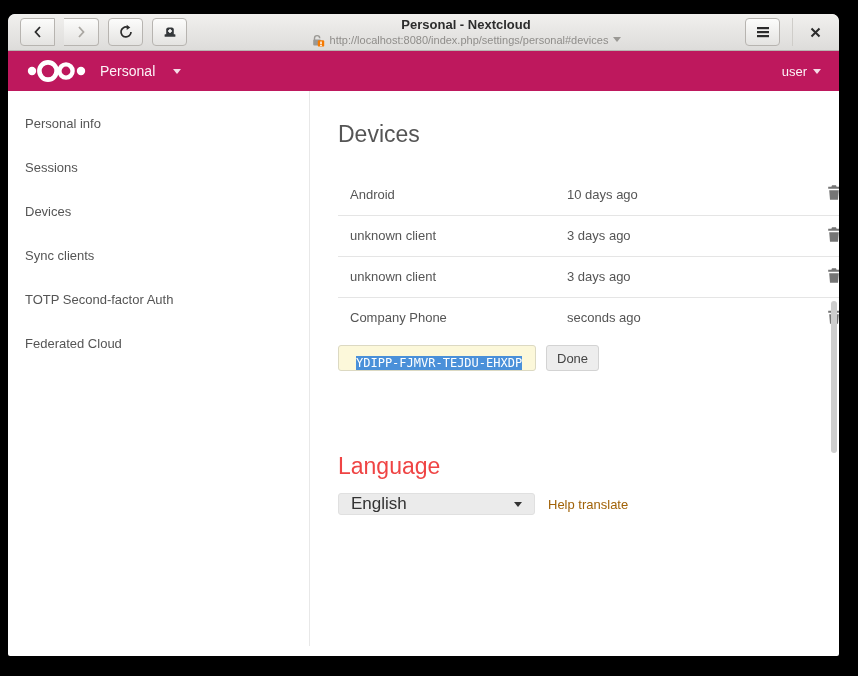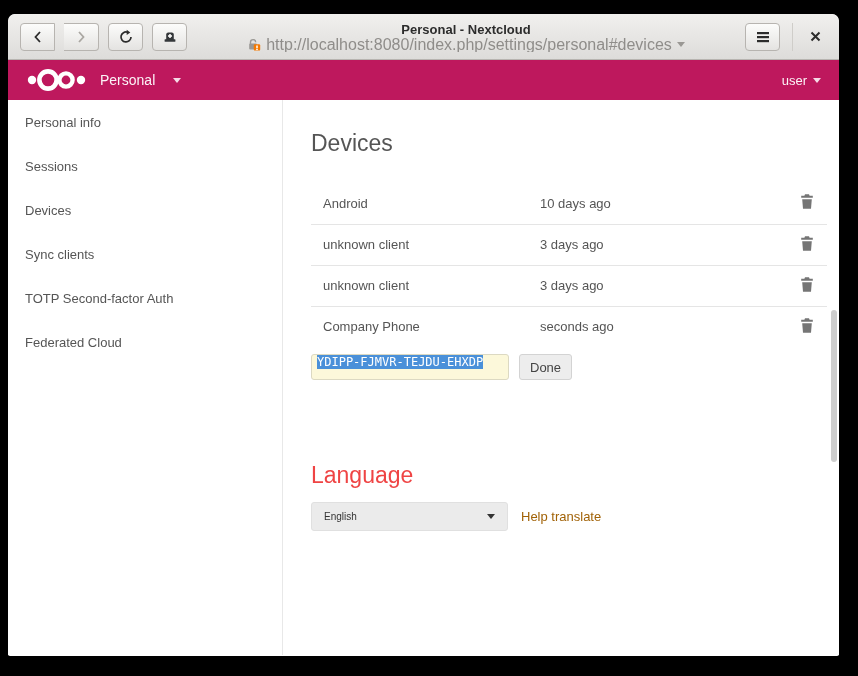--- a/index.html
+++ b/index.html
@@ -4,84 +4,84 @@
 <style>
   * { margin:0; padding:0; box-sizing:border-box; }
   html,body { width:858px; height:676px; background:#000; overflow:hidden;
               font-family:"Liberation Sans", sans-serif; }
 
   .window { position:absolute; left:8px; top:14px; width:831px; height:642px;
             background:#fff; border-radius:7px 7px 2px 2px; overflow:hidden;
             box-shadow:0 2px 10px rgba(0,0,0,.6); }
 
   
-  .titlebar { height:46px; background:linear-gradient(#f1f0ee,#dddcda);
+  .titlebar { height:37px; background:linear-gradient(#f1f0ee,#dddcda);
               border-bottom:1px solid #b7b4b0; display:flex; align-items:center;
               padding:0 12px; border-radius:7px 7px 0 0; }
   .tb-btn { height:28px; min-width:35px; display:flex; align-items:center; justify-content:center;
             background:linear-gradient(#fcfcfb,#e4e3e1); border:1px solid #b7b4b0;
             border-radius:4px; cursor:pointer; }
   .btn-group { display:flex; }
   .btn-group .tb-btn:first-child { border-radius:4px 0 0 4px; }
   .btn-group .tb-btn:last-child  { border-radius:0 4px 4px 0; border-left:none; }
   .tb-btn + .tb-btn, .btn-group + .tb-btn { margin-left:9px; }
   .tb-center { flex:1; text-align:center; overflow:hidden; }
   .tb-title { font-size:13px; font-weight:bold; color:#2c2c2c; line-height:16px; }
-  .tb-url-row { font-size:16px; color:#8f8d8a; line-height:14px;
+  .tb-url-row { font-size:11px; color:#8f8d8a; line-height:14px;
                 display:flex; align-items:center; justify-content:center; gap:5px; cursor:pointer; }
   .tb-right { display:flex; align-items:center; }
   .tb-sep { width:1px; height:28px; background:#cfcdc9; margin:0 10px 0 12px; }
   .close-x { width:24px; height:24px; display:flex; align-items:center; justify-content:center; cursor:pointer; }
   .icon { display:inline-flex; }
 
   
   .nc-header { height:40px; background:#be185d; display:flex; align-items:center;
                padding:0 18px; color:#fff; }
   .nc-brand { display:flex; align-items:center; gap:12px; cursor:pointer; }
   .nc-brand-label { font-size:14px; color:rgba(255,255,255,.95); }
   .caret-down-w { width:0; height:0; border-left:4px solid transparent; border-right:4px solid transparent;
                   border-top:5px solid rgba(255,255,255,.85); display:inline-block; margin-left:6px; }
   .nc-user { margin-left:auto; font-size:13px; color:rgba(255,255,255,.95);
              display:flex; align-items:center; cursor:pointer; }
 
   
   .content { display:flex; height:555px; position:relative; background:#fff; }
-  .sidebar { width:275px; border-right:1px solid #e8e8e8; padding-top:1px; }
+  .sidebar { width:302px; border-right:1px solid #e8e8e8; padding-top:11px; }
   .sidebar li { list-style:none; height:44px; line-height:44px; padding-left:17px;
                 font-size:13px; color:#555; cursor:pointer; white-space:nowrap; }
   .main { flex:1; padding-left:28px; overflow:hidden; }
 
   h2.section { margin-top:30px; font-size:23px; font-weight:normal; color:#555; }
   .subtitle { margin-top:10px; font-size:13px; color:#555; }
 
   table.devices { margin-top:26px; width:516px; border-collapse:collapse; font-size:13px; color:#555; }
   table.devices th { text-align:left; font-weight:bold; color:#3d3d3d; height:40px;
                      padding:0 12px; border-bottom:1px solid #e5e5e5; }
   table.devices td { height:41px; padding:0 12px; }
   table.devices tr.sep td { border-bottom:1px solid #e5e5e5; }
   th.col-name, td.col-name { width:217px; }
   td.col-trash { width:46px; text-align:right; padding-right:14px; }
   .trash { cursor:pointer; opacity:.75; }
 
   .note { margin-top:12px; width:500px; font-size:13px; line-height:1.55; color:#555; }
 
   .pwd-row { margin-top:7px; display:flex; align-items:center; }
   .pwd-input { width:198px; height:26px; background:#fcf8da; border:1px solid #dcd9c2;
-               border-radius:3px; display:flex; align-items:flex-start; padding:0 5px;
+               border-radius:3px; display:flex; align-items:flex-end; padding:0 17px;
                font-family:"DejaVu Sans Mono", monospace; font-size:12px; cursor:text; overflow:hidden; }
   .pwd-input span { background:#4a90d9; color:#fff; white-space:nowrap; }
   .done-btn { margin-left:10px; height:26px; padding:0 10px; background:#ededed;
               border:1px solid #d3d3d3; border-radius:3px; font-size:13px; color:#444;
               font-family:"Liberation Sans", sans-serif; cursor:pointer; }
 
   h2.lang-title { margin-top:82px; font-size:23px; font-weight:normal; color:#ef4444; }
   .lang-row { margin-top:13px; display:flex; align-items:center; }
-  .lang-select { width:197px; height:29px; background:#ebebeb; border:1px solid #e0e0e0;
+  .lang-select { width:197px; height:22px; background:#ebebeb; border:1px solid #e0e0e0;
                  border-radius:3px; display:flex; align-items:center; padding:0 12px;
-                 font-size:10px; color:#333; cursor:pointer; }
+                 font-size:17px; color:#333; cursor:pointer; }
   .caret-down-d { width:0; height:0; border-left:4px solid transparent; border-right:4px solid transparent;
                   border-top:5px solid #333; margin-left:auto; }
   .help-translate { margin-left:13px; font-size:13px; color:#a16207; cursor:pointer; }
 
   .scroll-thumb { position:absolute; right:2px; top:210px; width:6px; height:152px;
                   background:#cdcdcd; border-radius:3px; cursor:grab; }
 </style>
 </head>
 <body>
 

